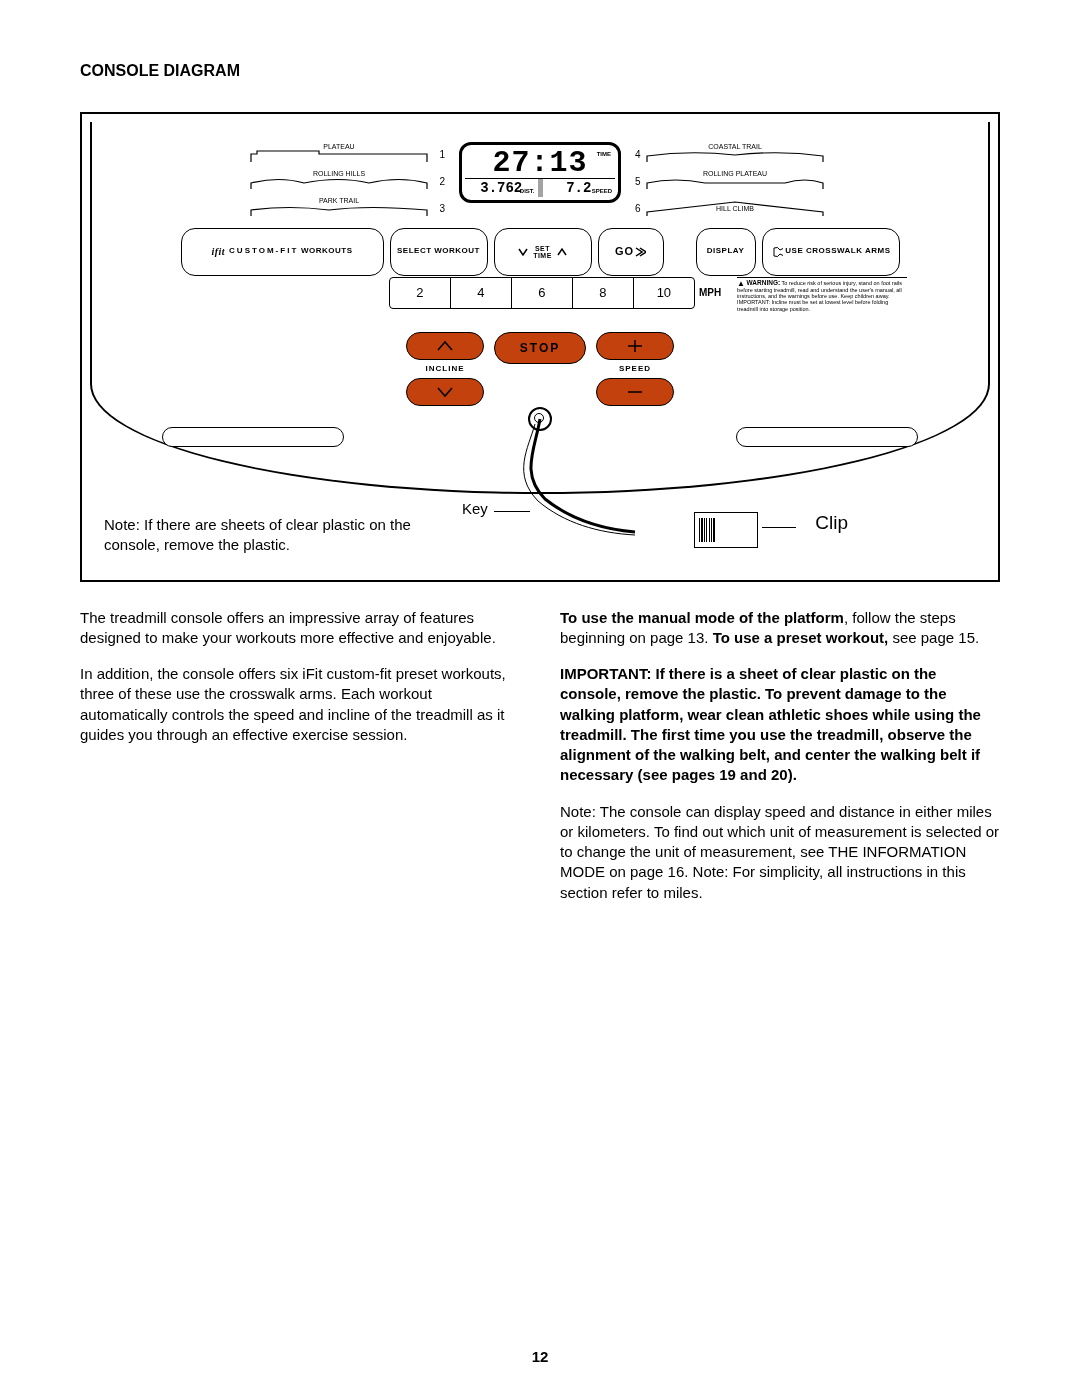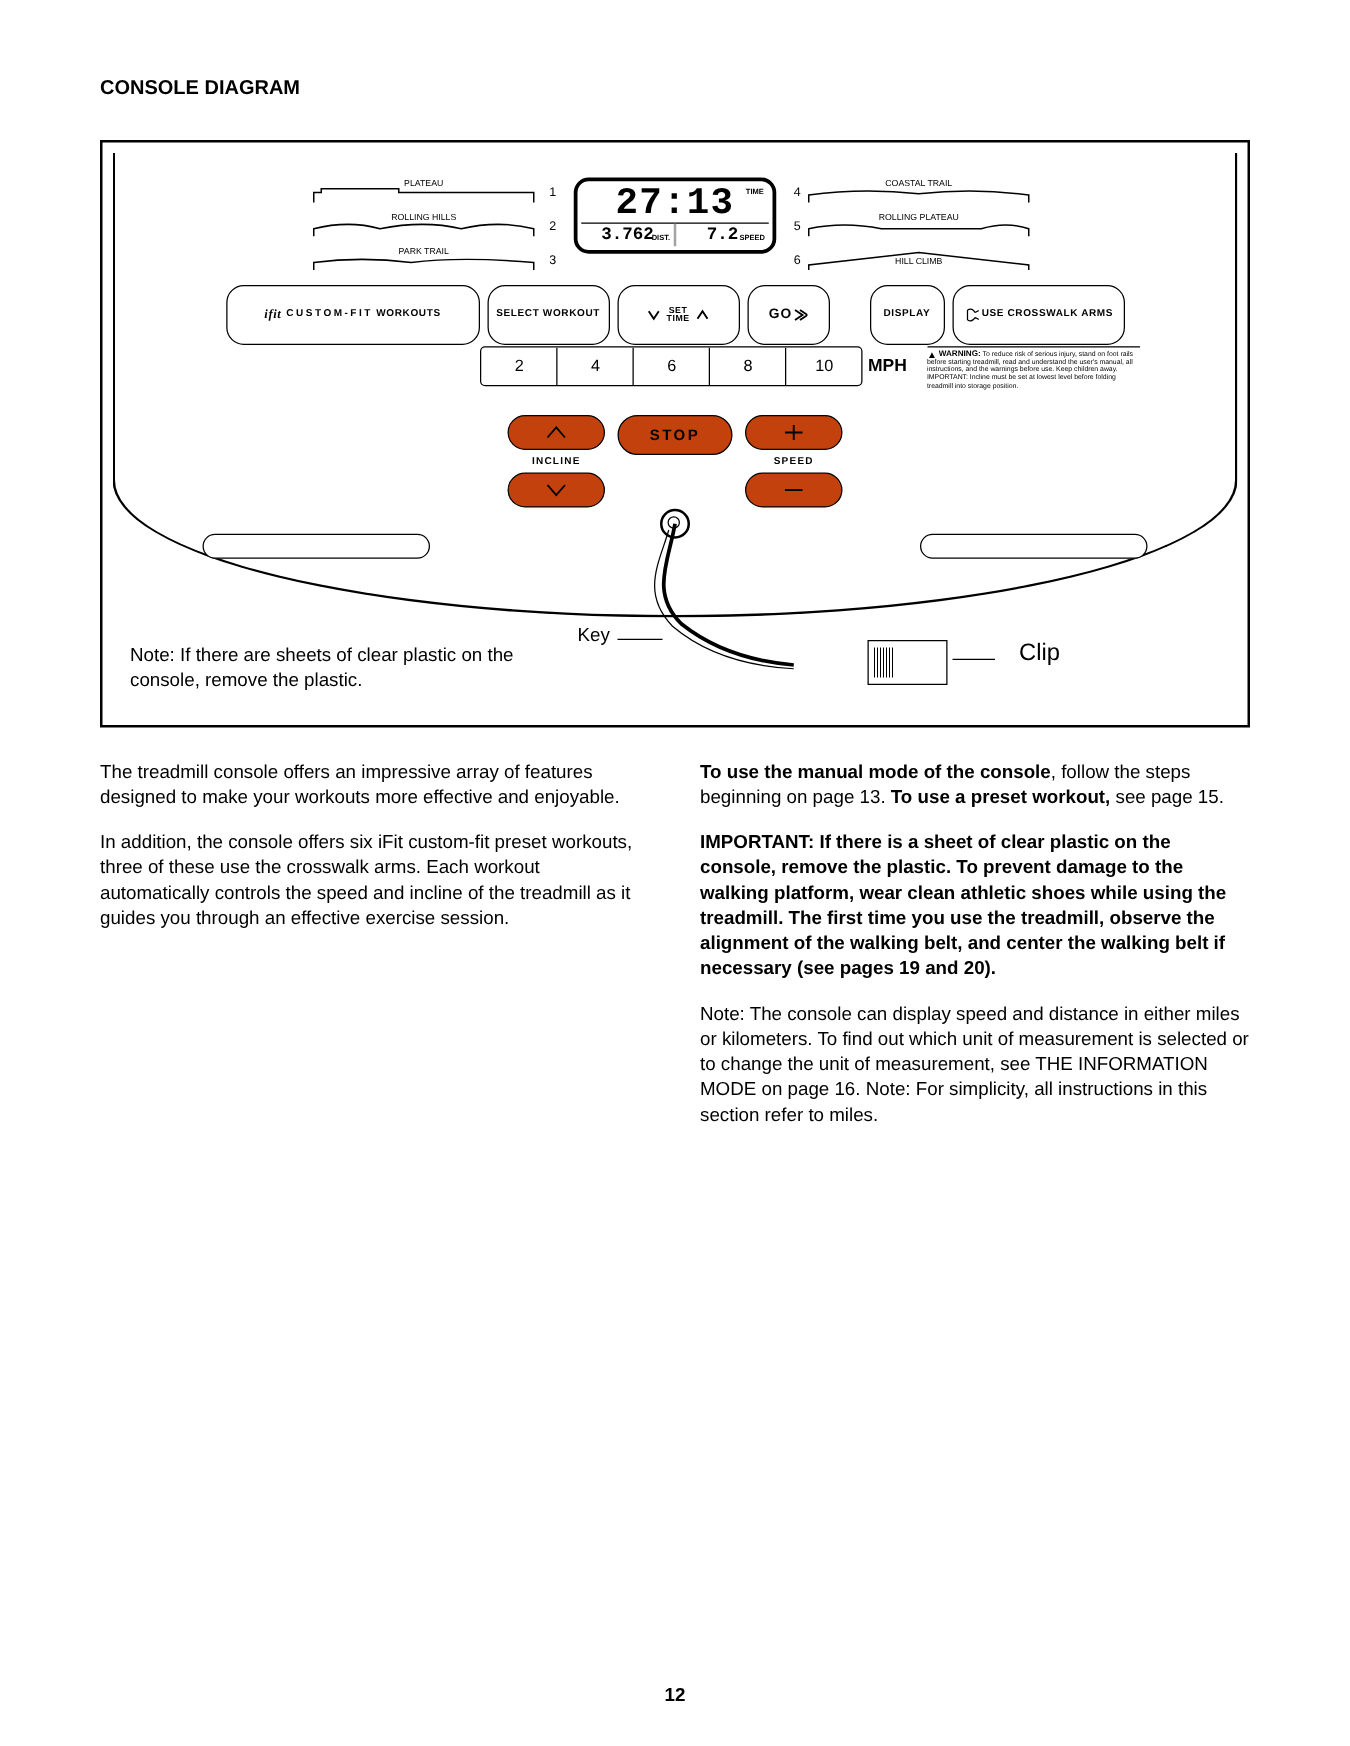--- a/index.html
+++ b/index.html
@@ -68,21 +68,21 @@
     text-align: center;
     position: relative;
   }
   .lcd-time .tl { font-size: 6px; position: absolute; right: 4px; top: 3px; letter-spacing: 0; font-family: Arial; }
   .lcd-row2 {
     display: flex; border-top: 1px solid #000;
     font-family: "Courier New", monospace; font-weight: 900;
     font-size: 14px;
   }
   .lcd-row2 div { flex:1; text-align:center; position:relative; }
-  .lcd-row2 div+div { border-left:2px solid #a3a3a3; }
+  .lcd-row2 div+div { border-left:5px solid #a3a3a3; }
   .lcd-row2 .sl { font-size:6px; font-family: Arial; font-weight:bold; position:absolute; right:3px; bottom:2px; }
 
   
   .btn-row {
     position:absolute;
     top: 106px;
     left:0; right:0;
     display:flex;
     justify-content:center;
     gap:6px;
@@ -113,21 +113,21 @@
   .mid-row {
     position:absolute; top: 155px; left:0; right:0;
     display:flex; justify-content:center; gap:16px; align-items:flex-start;
   }
   .speed-bar {
     display:flex; border:1.5px solid #000; border-radius:4px; overflow:hidden;
     height:30px;
   }
   .speed-bar div { width:60px; display:flex; align-items:center; justify-content:center; font-size:13px; }
   .speed-bar div+div { border-left:1px solid #000; }
-  .mph { font-size:14px; font-weight:bold; align-self:center; margin-left:4px;}
+  .mph { font-size:10px; font-weight:bold; align-self:center; margin-left:4px;}
 
   .warning-box {
     font-size:5.5px; line-height:1.1; width:170px;
     border-top:1px solid #000; padding-top:1px;
   }
   .warning-box b { font-size:6.5px; }
   .wtri { font-size:8px; display:inline-block; transform:translateY(1px);}
 
   
   .ctl-group {
@@ -363,20 +363,20 @@
   <div class="clip-line"></div>
 </div>
 
 <div class="cols">
   <div class="col">
     <p>The treadmill console offers an impressive array of features designed to make your workouts more effective and enjoyable.</p>
     <p>In addition, the console offers six iFit custom-fit preset workouts, three of these use the crosswalk arms. Each workout automatically controls the speed and incline of the treadmill as it guides you through an effective exercise session.</p>
   </div>
   <div class="col">
     <p>
-      <b>To use the manual mode of the console</b><span>, follow the steps beginning on page 13. </span><b>To use a preset workout,</b><span> see page 15.</span>
+      <b>To use the manual mode of the platform</b><span>, follow the steps beginning on page 13. </span><b>To use a preset workout,</b><span> see page 15.</span>
     </p>
     <p><b>IMPORTANT: If there is a sheet of clear plastic on the console, remove the plastic. To prevent damage to the walking platform, wear clean athletic shoes while using the treadmill. The first time you use the treadmill, observe the alignment of the walking belt, and center the walking belt if necessary (see pages 19 and 20).</b></p>
     <p>Note: The console can display speed and distance in either miles or kilometers. To find out which unit of measurement is selected or to change the unit of measurement, see THE INFORMATION MODE on page 16. Note: For simplicity, all instructions in this section refer to miles.</p>
   </div>
 </div>
 
 <div class="pg">12</div>
 
 </body></html>

